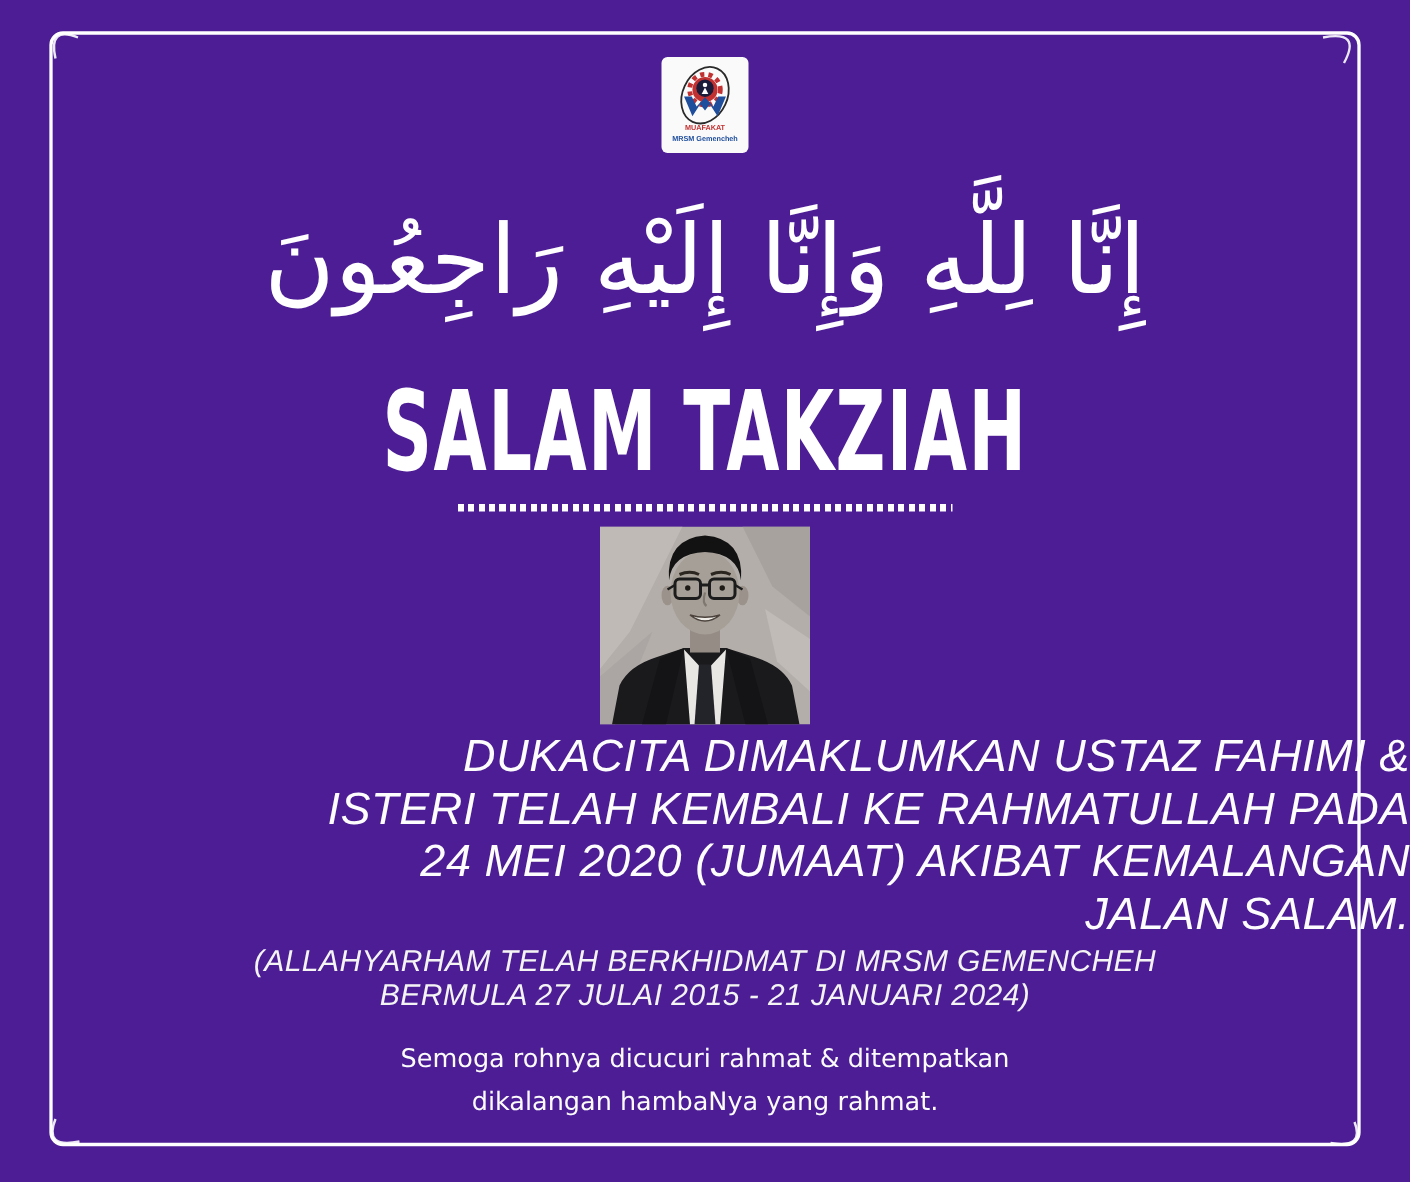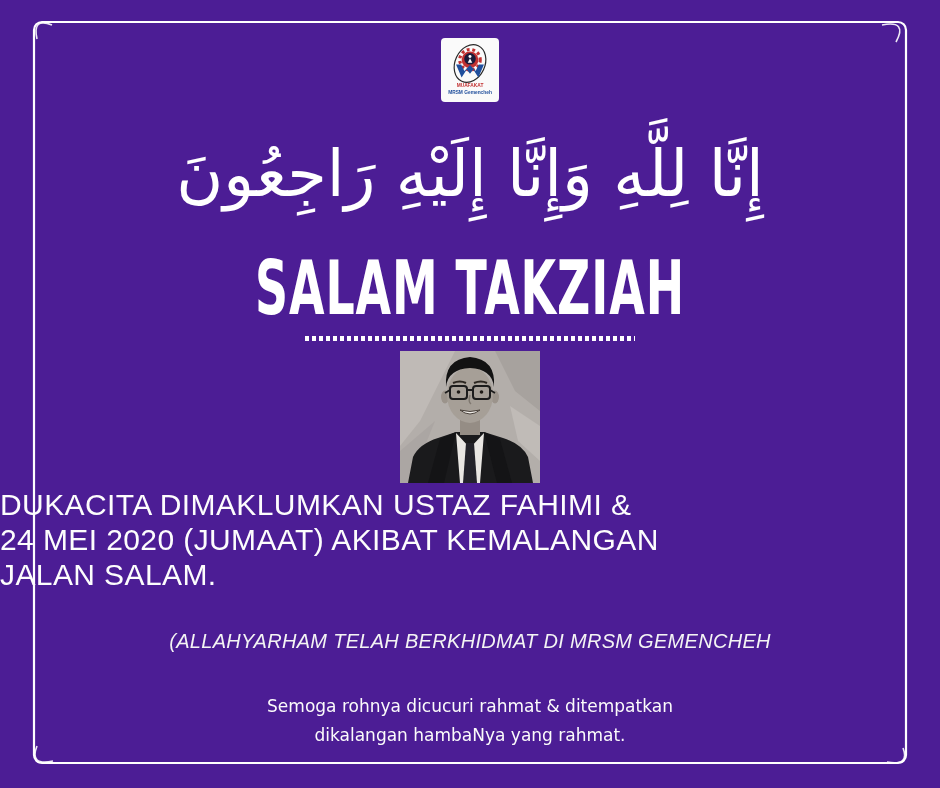--- a/index.html
+++ b/index.html
@@ -37,21 +37,21 @@
     position:absolute;top:336px;left:50%;transform:translateX(-50%);
     width:330px;height:5px;
     background:repeating-linear-gradient(to right,#fff 0 4px,transparent 4px 7px);
   }
   .photo{
     position:absolute;top:351px;left:50%;transform:translateX(-50%);
     width:140px;height:132px;display:block;
   }
   .announcement{
     position:absolute;top:487px;left:0;width:100%;
-    text-align:left;
+    text-align:right;font-style:italic;
     font-size:30px;line-height:35px;letter-spacing:0.4px;
     color:#fdfdfd;
   }
   .service-note{
     position:absolute;top:630px;left:0;width:100%;
     text-align:center;font-style:italic;
     font-size:20px;line-height:23px;letter-spacing:0.3px;
     color:#f4f4f4;
   }
   .prayer{
@@ -133,26 +133,28 @@
     <circle cx="58.5" cy="41" r="1.8" fill="#1e1a16"></circle>
     <circle cx="81.5" cy="41" r="1.8" fill="#1e1a16"></circle>
 
     <path d="M70,44 q-2,7 1,9" stroke="#7f7870" stroke-width="1.5" fill="none"></path>
 
     <path d="M60,59 Q70,67 80,59 Q70,62 60,59 Z" fill="#efece8" stroke="#4a423b" stroke-width="1"></path>
   </svg>
 
   <div class="announcement">
     <div>DUKACITA DIMAKLUMKAN USTAZ FAHIMI &amp;</div>
+    <div>ISTERI TELAH KEMBALI KE RAHMATULLAH PADA</div>
     <div>24 MEI 2020 (JUMAAT) AKIBAT KEMALANGAN</div>
     <div>JALAN SALAM.</div>
   </div>
 
   <div class="service-note">
     <div>(ALLAHYARHAM TELAH BERKHIDMAT DI MRSM GEMENCHEH</div>
+    <div>BERMULA 27 JULAI 2015 -  21 JANUARI 2024)</div>
   </div>
 
   <div class="prayer">
     <div>Semoga rohnya dicucuri rahmat &amp; ditempatkan</div>
     <div>dikalangan hambaNya yang rahmat.</div>
   </div>
 
 </div>
 
 </body></html>

